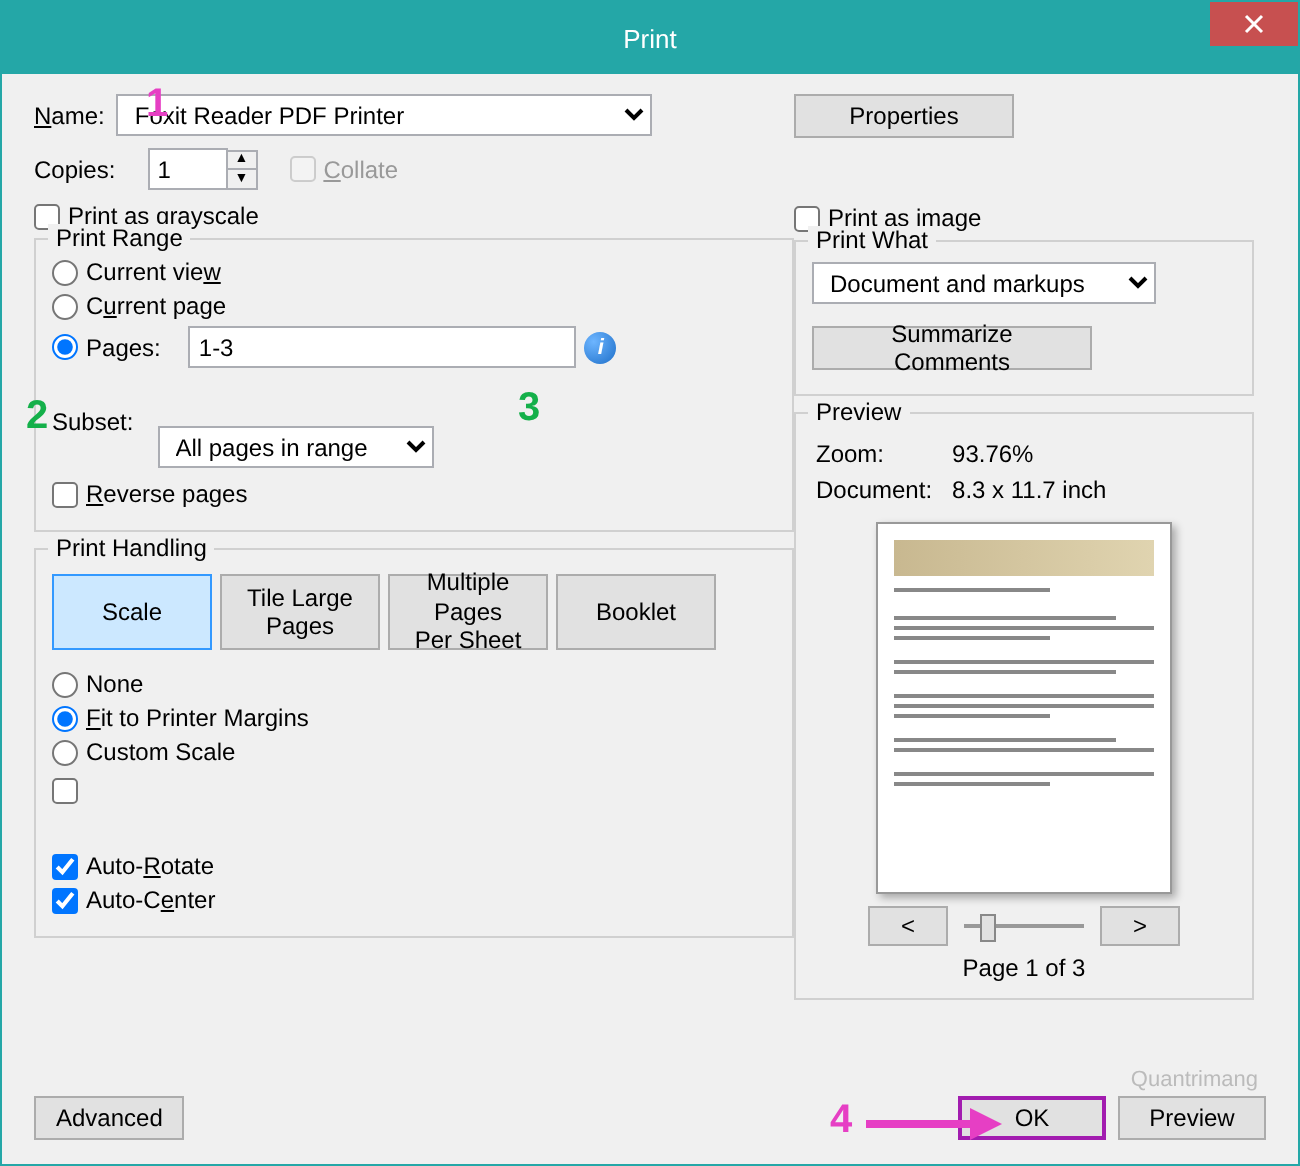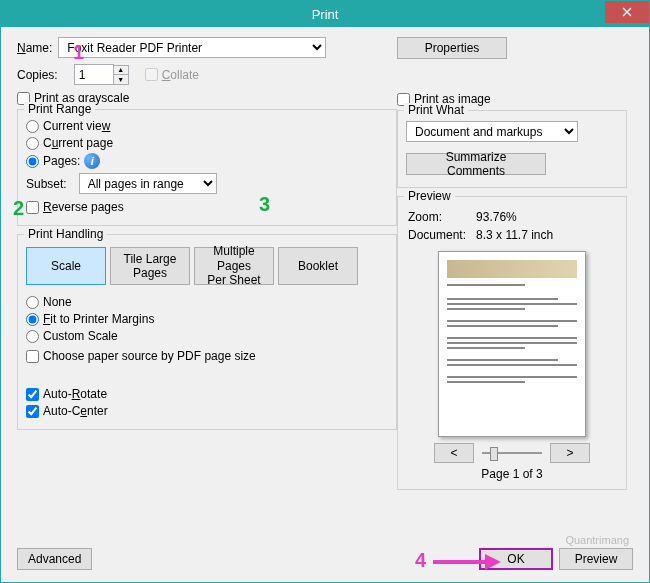--- a/index.html
+++ b/index.html
@@ -1,18 +1,18 @@
 <!DOCTYPE html>
 <html><head>
 <meta charset="utf-8">
 <style>
 * { box-sizing: border-box; font-family: "Segoe UI", Tahoma, sans-serif; font-size: 12px; }
 body { margin: 0; background: #f0f0f0; }
 .window { width: 650px; height: 583px; background: #f0f0f0; border: 1px solid #24a7a7; position: relative; }
-.titlebar { background: #24a7a7; height: 26px; display: flex; align-items: center; justify-content: center; position: relative; }
+.titlebar { background: #24a7a7; height: 36px; display: flex; align-items: center; justify-content: center; position: relative; }
 .titlebar-text { color: #fff; font-size: 13px; }
 .close-btn { position: absolute; right: 0; top: 0; width: 44px; height: 22px; background: #c75050; color: #fff; display: flex; align-items: center; justify-content: center; cursor: pointer; }
 .close-btn svg { width: 10px; height: 10px; }
 .content { padding: 10px 16px; display: flex; }
 .left-col { width: 380px; }
 .right-col { width: 230px; }
 .row { display: flex; align-items: center; margin-bottom: 6px; gap: 6px; }
 label { white-space: nowrap; }
 .underline { text-decoration: underline; }
 select, input[type="text"], .spinner { border: 1px solid #abadb3; background: #fff; padding: 2px 4px; font-size: 12px; height: 21px; }
@@ -22,21 +22,21 @@
 .spinner { width: 40px; }
 .spin-btns { display: flex; flex-direction: column; border: 1px solid #abadb3; border-left: none; }
 .spin-btns div { width: 14px; height: 9px; background: #f0f0f0; display: flex; align-items: center; justify-content: center; font-size: 7px; cursor: pointer; border-bottom: 1px solid #abadb3; }
 .spin-btns div:last-child { border-bottom: none; }
 input[type="checkbox"], input[type="radio"] { margin: 0 4px 0 0; vertical-align: middle; }
 .checkbox-row, .radio-row { display: flex; align-items: center; margin: 3px 0; }
 .fieldset { border: 1px solid #d0d0d0; padding: 6px 8px 8px 8px; margin-top: 4px; position: relative; }
 .fieldset-legend { position: absolute; top: -8px; left: 6px; background: #f0f0f0; padding: 0 4px; font-size: 12px; }
 .pages-input { width: 194px; margin-left: 14px; }
 .info-icon { width: 16px; height: 16px; border-radius: 50%; background: radial-gradient(circle at 30% 30%, #6db5ff, #1e6fc9); color: #fff; display: inline-flex; align-items: center; justify-content: center; font-weight: bold; font-style: italic; font-size: 11px; margin-left: 4px; }
-.subset-select { width: 138px; margin-left: 6px; }
+.subset-select { width: 138px; margin-left: 6px; margin-top: 25px; }
 .btn { border: 1px solid #acacac; background: #e1e1e1; padding: 2px 10px; min-width: 70px; text-align: center; cursor: pointer; height: 22px; display: inline-flex; align-items: center; justify-content: center; }
 .tab-btn { border: 1px solid #acacac; background: #e1e1e1; height: 38px; width: 80px; display: flex; align-items: center; justify-content: center; text-align: center; cursor: pointer; line-height: 1.2; }
 .tab-btn.selected { background: #cce8ff; border-color: #3399ff; }
 .tab-row { display: flex; gap: 4px; margin: 6px 0 10px 0; }
 .properties-btn { width: 110px; }
 .what-select { width: 172px; margin: 4px 0 8px 0; }
 .summarize-btn { width: 140px; margin-bottom: 4px; }
 .preview-info { margin: 4px 0; }
 .preview-info td { padding: 1px 8px 1px 0; }
 .page-preview { border: 1px solid #999; width: 148px; height: 186px; margin: 6px auto; background: #fff; box-shadow: 2px 2px 4px rgba(0,0,0,0.3); padding: 8px; overflow: hidden; }
@@ -107,20 +107,21 @@
             <input type="radio" name="rng" style="">
             <label>Current vie<span class="underline">w</span></label>
           </div>
         <div class="radio-row">
             <input type="radio" name="rng" style="">
             <label>C<span class="underline">u</span>rrent page</label>
           </div>
         <div class="radio-row">
           <input type="radio" name="rng" checked="" style="">
           <label>Pa<span class="underline">g</span>es:</label>
+          <input type="text" class="pages-input" value="1-3" style="">
           <span class="info-icon">i</span>
         </div>
         <div class="row" style="margin-top:4px">
           <label>Subset:</label>
           <select class="subset-select"><option>All pages in range</option></select>
         </div>
         <div class="checkbox-row">
             <input type="checkbox" style="">
             <label><span class="underline">R</span>everse pages</label>
           </div>
@@ -145,21 +146,20 @@
         <div class="radio-row">
             <input type="radio" name="sc" checked="" style="">
             <label><span class="underline">F</span>it to Printer Margins</label>
           </div>
         <div class="radio-row">
             <input type="radio" name="sc" style="">
             <label>Custom Scale</label>
           </div>
         <div class="checkbox-row" style="margin-top:6px">
             <input type="checkbox" style="">
-            <label>Choose paper source by PDF page size</label>
           </div>
         <div style="height:18px"></div>
         <div class="checkbox-row">
             <input type="checkbox" checked="" style="">
             <label>Auto-<span class="underline">R</span>otate</label>
           </div>
         <div class="checkbox-row">
             <input type="checkbox" checked="" style="">
             <label>Auto-C<span class="underline">e</span>nter</label>
           </div>

